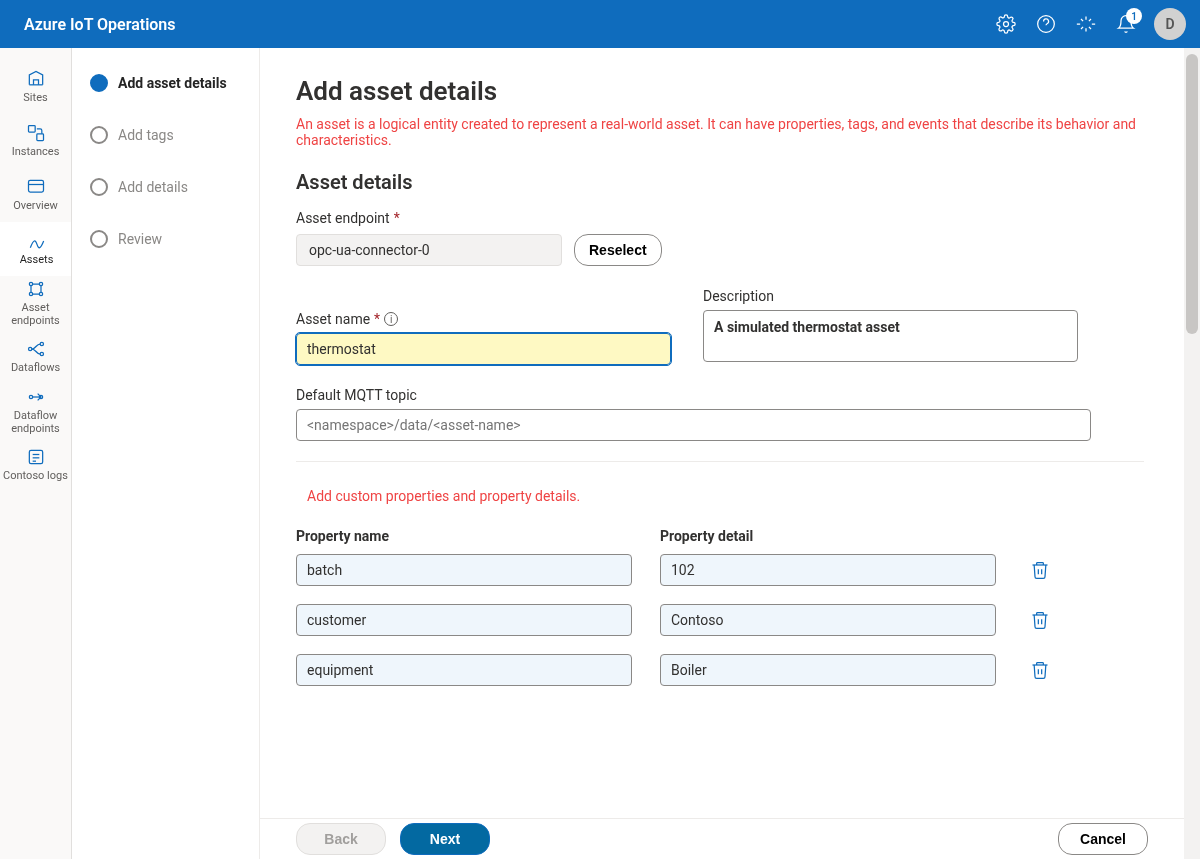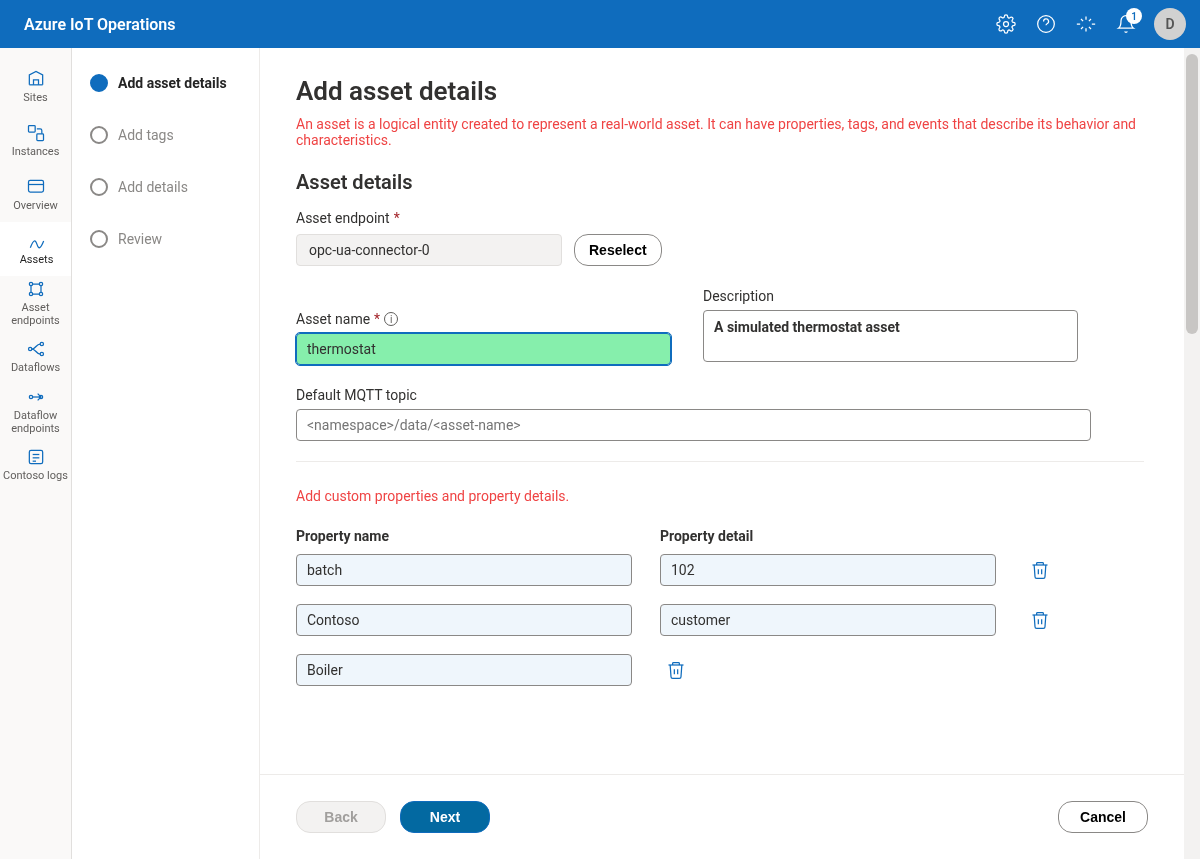--- a/index.html
+++ b/index.html
@@ -224,21 +224,21 @@
     padding: 4px 10px;
     font-family: inherit;
     font-size: 14px;
     color: #323130;
     background: #ffffff;
   }
   textarea.text { height: 52px; resize: none; padding-top: 8px; font-weight: bold; }
   input.text.focused {
     border: 1px solid #0f6cbd;
     outline: 1px solid #0f6cbd;
-    background: #86efac;
+    background: #fef9c3;
   }
   input.text.lite {
     background: #eff6fc;
     border-color: #8a8886;
   }
   .wide { width: 375px; }
   .full { width: 795px; }
 
   .divider { border-top: 1px solid #edebe9; margin: 20px 0 26px; }
 
@@ -249,21 +249,21 @@
   .trash {
     width: 32px; height: 32px;
     display: flex; align-items: center; justify-content: center;
     cursor: pointer;
   }
   .trash svg { stroke: #0f6cbd; fill: none; stroke-width: 1.5; }
 
   
   .footer {
     border-top: 1px solid #edebe9;
-    padding: 26px 36px;
+    padding: 4px 36px;
     display: flex;
     gap: 14px;
   }
   .footer .spacer { flex: 1; }
   .footer .btn { min-width: 90px; }
 
   
   .fakescroll {
     width: 16px;
     background: #f3f2f1;
@@ -435,54 +435,55 @@
               <div class="field-label">Description</div>
               <textarea class="text wide" style="">A simulated thermostat asset</textarea>
             </div>
           </div>
 
           <div class="field-label">Default MQTT topic</div>
           <input class="text full" placeholder="&lt;namespace&gt;/data/&lt;asset-name&gt;" style="">
 
           <div class="divider"></div>
 
-          <p class="lead" style="margin-bottom:24px;">Add custom properties and property details.</p>
+          <p class="lead" style="margin-bottom:24px;margin-left:11px;">Add custom properties and property details.</p>
 
           <div class="th-row">
             <div class="th">Property name</div>
             <div class="th">Property detail</div>
           </div>
 
           <div class="prop-row">
             <input class="text lite" value="batch" style="">
             <input class="text lite" value="102" style="">
             <div class="trash">
               <svg viewBox="0 0 24 24" width="20" height="20">
                   <path d="M3 6h18"></path>
                   <path d="M8 6V4a1 1 0 0 1 1-1h6a1 1 0 0 1 1 1v2"></path>
                   <path d="M19 6l-1 14a2 2 0 0 1-2 2H8a2 2 0 0 1-2-2L5 6"></path>
                   <line x1="10" y1="11" x2="10" y2="17"></line>
                   <line x1="14" y1="11" x2="14" y2="17"></line>
                 </svg>
             </div>
           </div>
           <div class="prop-row">
+            <input class="text lite" value="customer" style="">
             <input class="text lite" value="Contoso" style="">
-            <input class="text lite" value="customer" style="">
             <div class="trash">
               <svg viewBox="0 0 24 24" width="20" height="20">
                   <path d="M3 6h18"></path>
                   <path d="M8 6V4a1 1 0 0 1 1-1h6a1 1 0 0 1 1 1v2"></path>
                   <path d="M19 6l-1 14a2 2 0 0 1-2 2H8a2 2 0 0 1-2-2L5 6"></path>
                   <line x1="10" y1="11" x2="10" y2="17"></line>
                   <line x1="14" y1="11" x2="14" y2="17"></line>
                 </svg>
             </div>
           </div>
           <div class="prop-row">
+            <input class="text lite" value="equipment" style="">
             <input class="text lite" value="Boiler" style="">
             <div class="trash">
               <svg viewBox="0 0 24 24" width="20" height="20">
                   <path d="M3 6h18"></path>
                   <path d="M8 6V4a1 1 0 0 1 1-1h6a1 1 0 0 1 1 1v2"></path>
                   <path d="M19 6l-1 14a2 2 0 0 1-2 2H8a2 2 0 0 1-2-2L5 6"></path>
                   <line x1="10" y1="11" x2="10" y2="17"></line>
                   <line x1="14" y1="11" x2="14" y2="17"></line>
                 </svg>
             </div>

